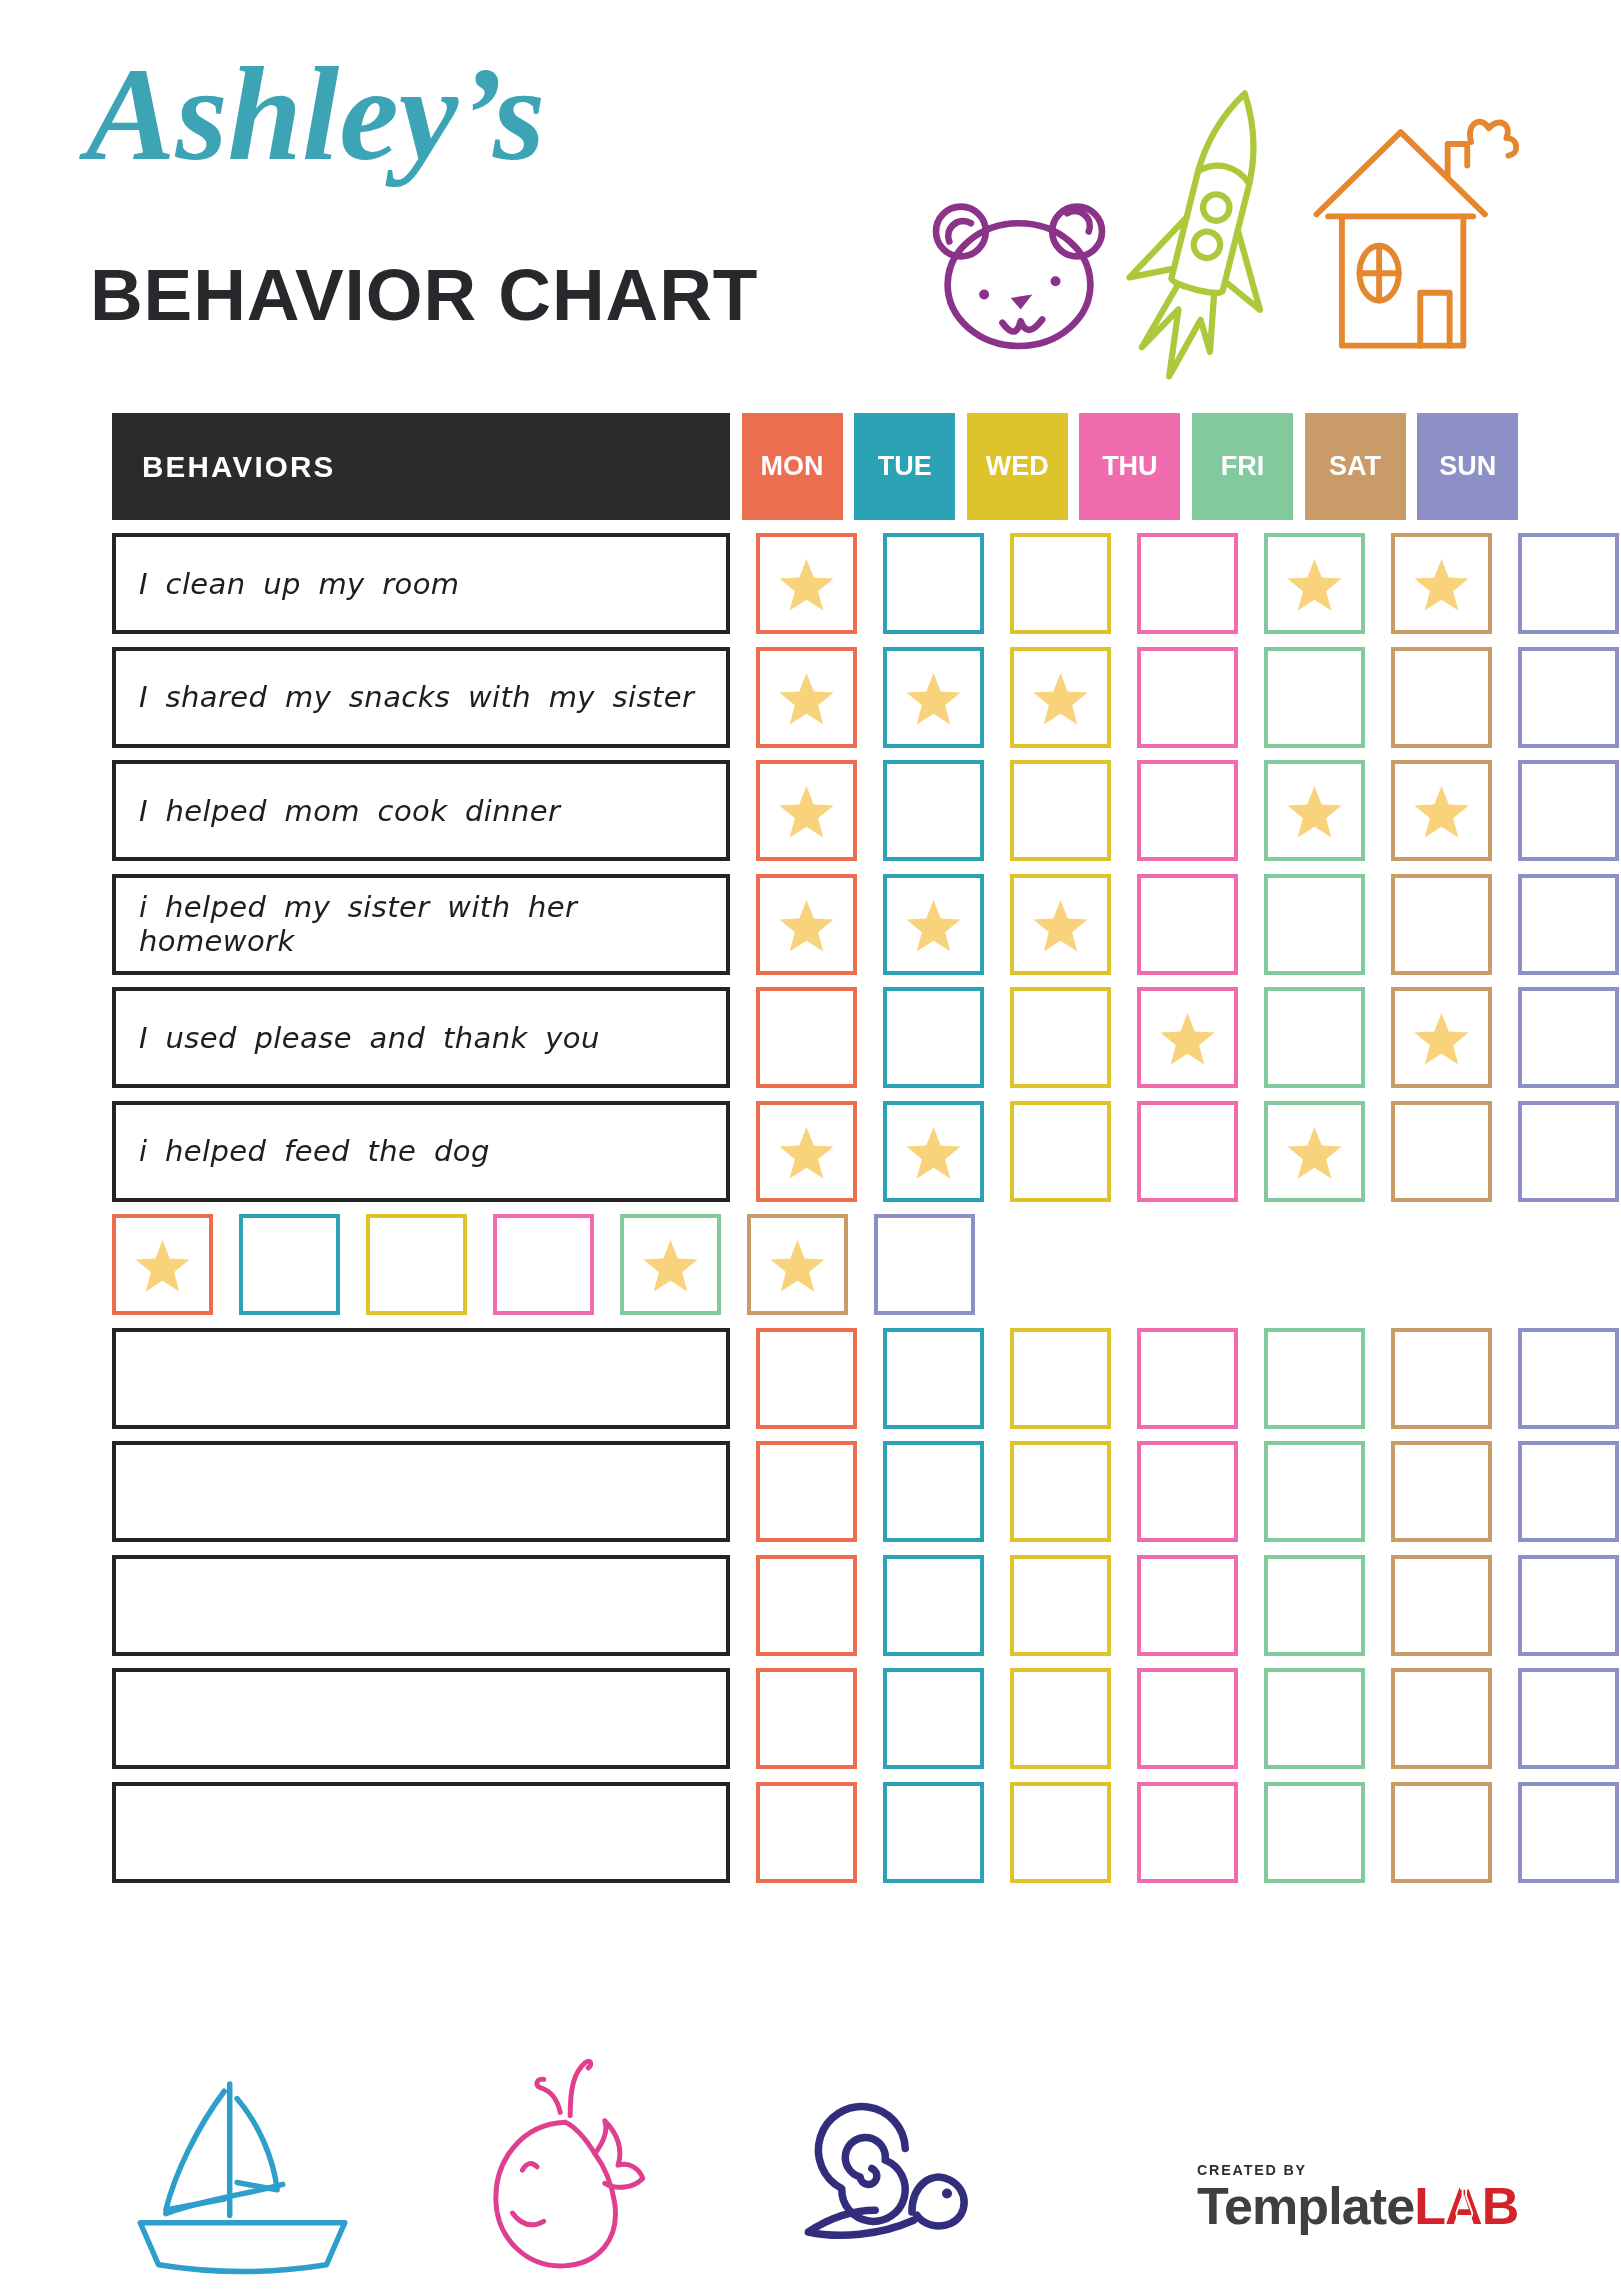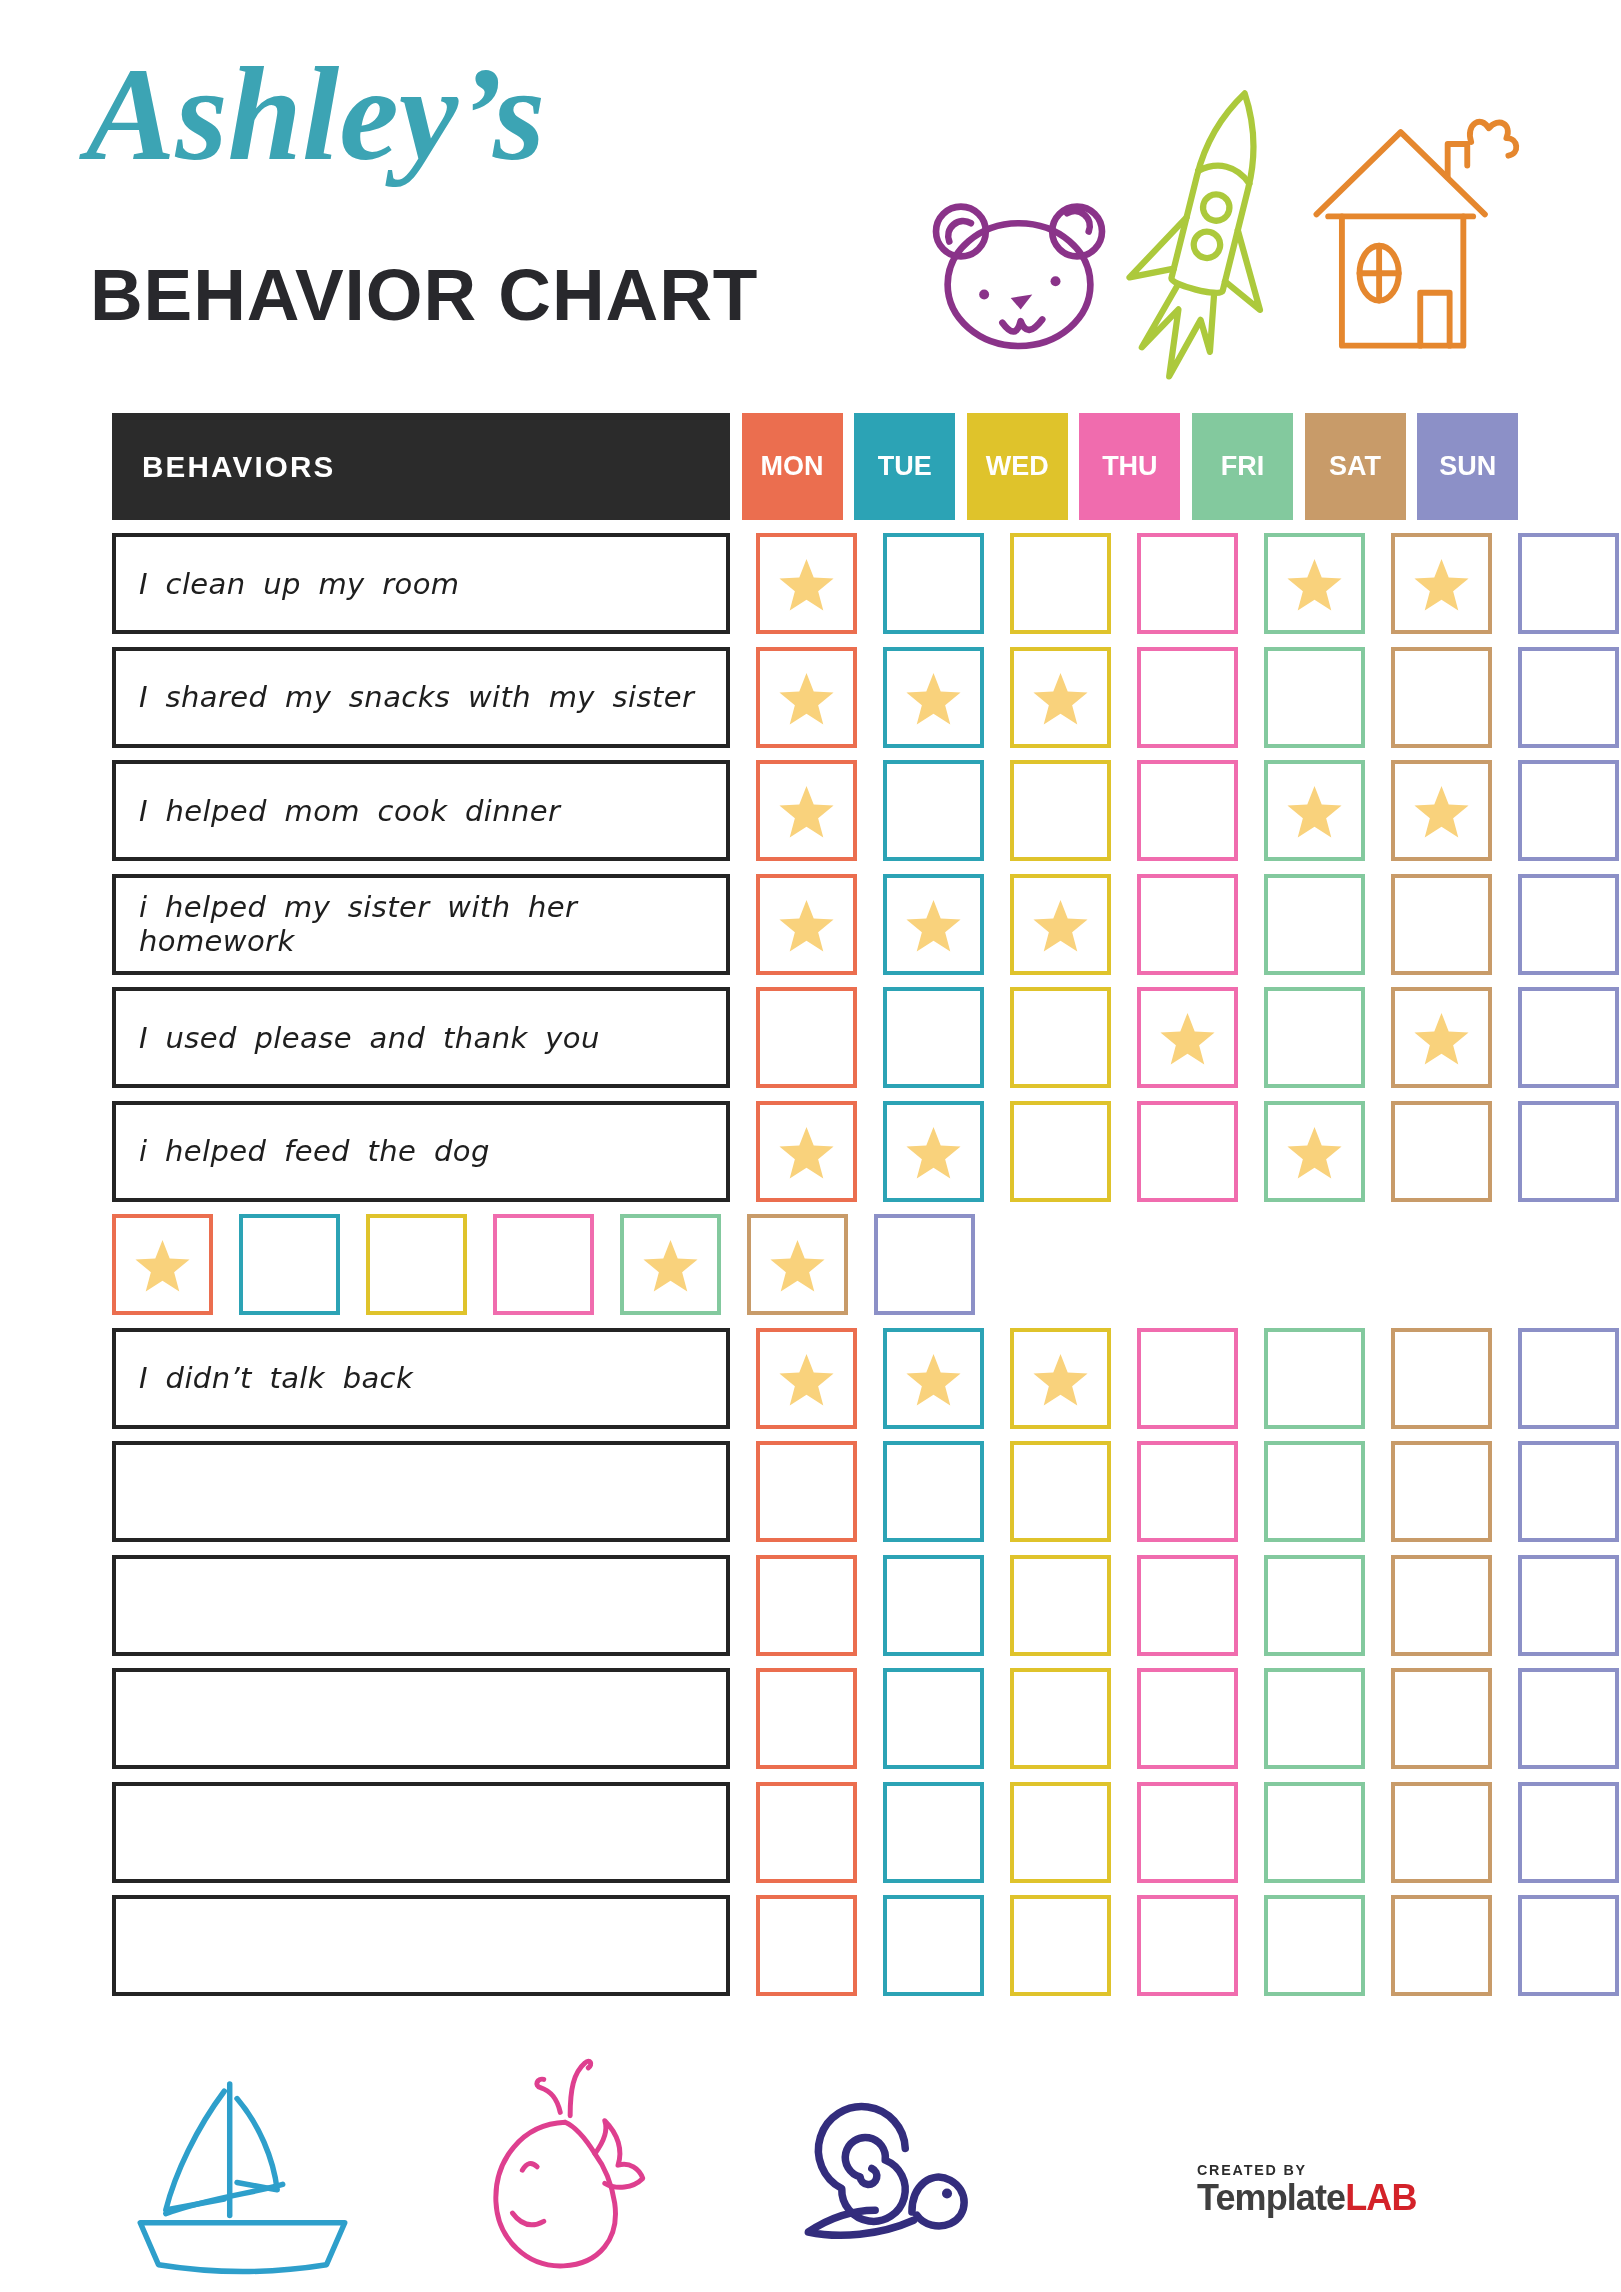--- a/index.html
+++ b/index.html
@@ -65,21 +65,21 @@
   .day-cell {
     width: 101px; flex: 0 0 101px;
     border: 4.5px solid #ccc; background: #fff;
     display: flex; align-items: center; justify-content: center;
   }
   .star { width: 57px; height: 56px; margin-top: 2.7px; }
 
   
   .footer-logo { position: absolute; left: 1197px; top: 2162px; }
   .created-by { font-size: 14.3px; font-weight: bold; color: #2d2d2d; letter-spacing: 1.8px; }
-  .brand { position: relative; display: flex; line-height: 1; font-size: 36px; font-weight: bold; letter-spacing: -0.9px; margin-top: 1.8px; align-items: flex-end; }
+  .brand { position: relative; display: flex; line-height: 1; font-size: 52px; font-weight: bold; letter-spacing: -0.9px; margin-top: 1.8px; align-items: flex-end; }
   .flask { position: absolute; left: 257px; top: 6.3px; width: 20.6px; height: 35px; }
   .flask path { stroke: #ffffff; stroke-width: 2.2; fill: none; stroke-linecap: round; stroke-linejoin: round; }
 </style>
 </head>
 <body>
 
 <div class="script-title" style="color: rgb(60, 164, 180);">Ashley’s</div>
 <div class="main-title" style="color: rgb(40, 40, 44);">BEHAVIOR CHART</div>
 
 <div class="doodle bear" style="color: rgb(138, 51, 137);">
@@ -276,42 +276,20 @@
           </svg>
         </div>
         <div class="day-cell" style="border-color: rgb(200, 155, 105);">
           <svg class="star" viewBox="0 0 72 66">
             <polygon fill="#F9D27C" points="36,0 45.1,23.5 70.2,24.9 50.7,40.8 57.2,65.1 36,51.5 14.8,65.1 21.3,40.8 1.8,24.9 26.9,23.5"></polygon>
           </svg>
         </div>
         <div class="day-cell" style="border-color: rgb(140, 144, 199);"></div>
       </div>
       <div class="row">
-        <div class="label-cell" style="border-color: rgb(36, 36, 36);">I didn’t talk back</div>
-        <div class="day-cell" style="border-color: rgb(235, 110, 79);">
-          <svg class="star" viewBox="0 0 72 66">
-            <polygon fill="#F9D27C" points="36,0 45.1,23.5 70.2,24.9 50.7,40.8 57.2,65.1 36,51.5 14.8,65.1 21.3,40.8 1.8,24.9 26.9,23.5"></polygon>
-          </svg>
-        </div>
-        <div class="day-cell" style="border-color: rgb(44, 163, 181);">
-          <svg class="star" viewBox="0 0 72 66">
-            <polygon fill="#F9D27C" points="36,0 45.1,23.5 70.2,24.9 50.7,40.8 57.2,65.1 36,51.5 14.8,65.1 21.3,40.8 1.8,24.9 26.9,23.5"></polygon>
-          </svg>
-        </div>
-        <div class="day-cell" style="border-color: rgb(223, 195, 43);">
-          <svg class="star" viewBox="0 0 72 66">
-            <polygon fill="#F9D27C" points="36,0 45.1,23.5 70.2,24.9 50.7,40.8 57.2,65.1 36,51.5 14.8,65.1 21.3,40.8 1.8,24.9 26.9,23.5"></polygon>
-          </svg>
-        </div>
-        <div class="day-cell" style="border-color: rgb(240, 108, 174);"></div>
-        <div class="day-cell" style="border-color: rgb(131, 201, 158);"></div>
-        <div class="day-cell" style="border-color: rgb(200, 155, 105);"></div>
-        <div class="day-cell" style="border-color: rgb(140, 144, 199);"></div>
-      </div>
-      <div class="row">
         <div class="label-cell" style="border-color: rgb(36, 36, 36);"></div>
         <div class="day-cell" style="border-color: rgb(235, 110, 79);"></div>
         <div class="day-cell" style="border-color: rgb(44, 163, 181);"></div>
         <div class="day-cell" style="border-color: rgb(223, 195, 43);"></div>
         <div class="day-cell" style="border-color: rgb(240, 108, 174);"></div>
         <div class="day-cell" style="border-color: rgb(131, 201, 158);"></div>
         <div class="day-cell" style="border-color: rgb(200, 155, 105);"></div>
         <div class="day-cell" style="border-color: rgb(140, 144, 199);"></div>
       </div>
       <div class="row">

